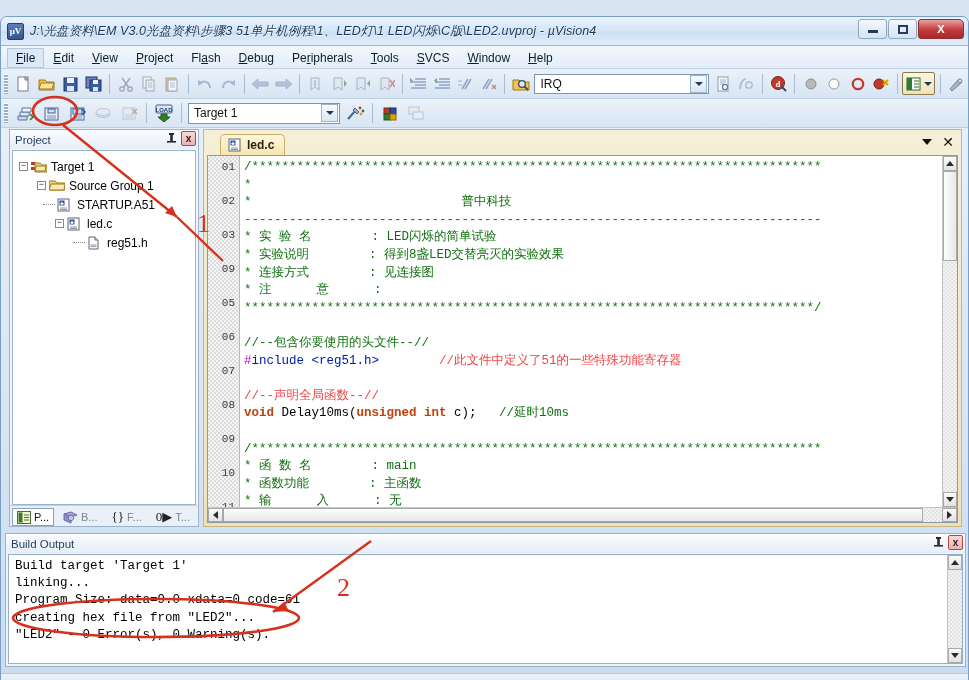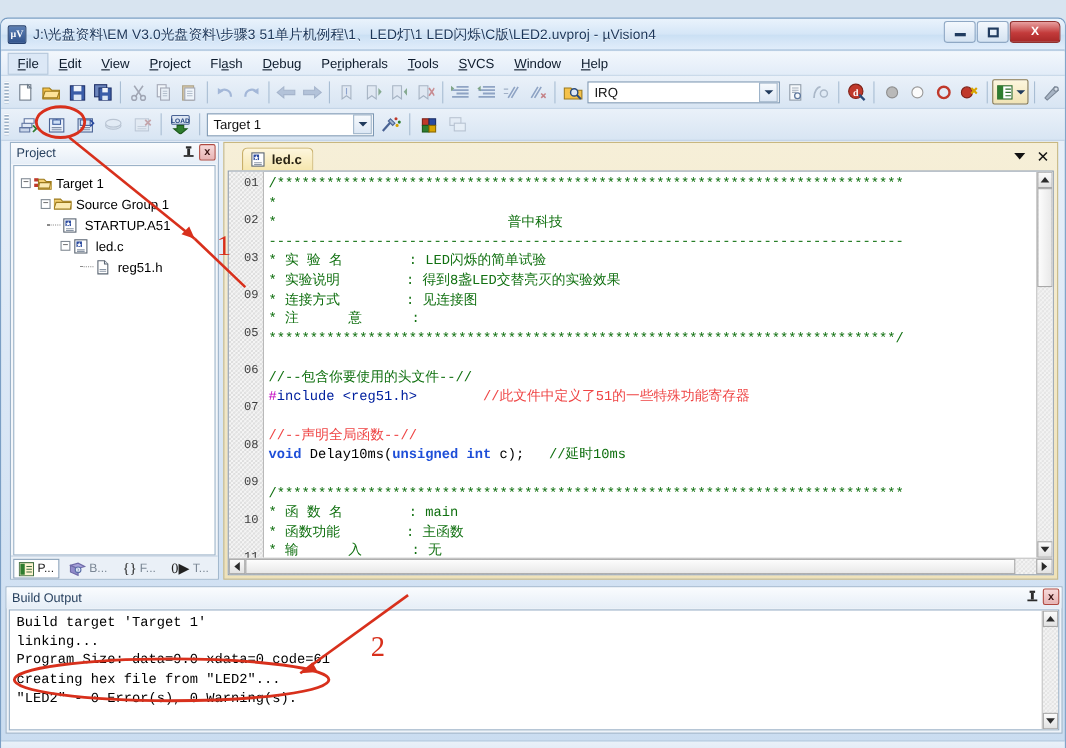--- a/index.html
+++ b/index.html
@@ -38,20 +38,21 @@
     background: linear-gradient(to bottom,#5b7fb5,#33548c);
     border: 1px solid #25406e; border-radius: 2px;
     color: #fff; font-size: 9px; font-weight: bold;
     display: flex; align-items: center; justify-content: center;
     line-height: 1; font-family: "Liberation Serif", serif;
   }
   #title-text {
     font-size: 12.5px; color: #1b3558; white-space: nowrap;
     text-shadow: 0 1px 0 rgba(255,255,255,0.8);
     letter-spacing: 0.1px;
+    font-style: italic;
   }
   #win-buttons { position: absolute; right: 4px; top: 2px; display: flex; gap: 1px; }
   .win-btn {
     width: 29px; height: 20px;
     border: 1px solid #8fa8c4; border-radius: 3px;
     background: linear-gradient(to bottom,#f3f8fd,#d5e3f2);
     display: flex; align-items: center; justify-content: center;
     font-size: 11px; color: #213c60;
   }
   .win-btn.close {
@@ -201,21 +202,21 @@
     color: #3d3d3d; text-align: right; padding-right: 4px; line-height: 17.6px;
   }
   #code {
     flex: 1; padding: 3px 0 0 4px; overflow: hidden;
     font-family: "Liberation Mono", monospace; font-size: 12.5px;
     white-space: pre; position: relative;
   }
   #code .cl { height: 17.6px; line-height: 17.6px; white-space: pre; }
   .c-com  { color: #107010; }
   .c-com2 { color: #ef4444; }
-  .c-kw   { color: #1d4ed8; font-weight: bold; }
+  .c-kw   { color: #c2410c; font-weight: bold; }
   .c-pp   { color: #c000c0; }
   .c-str  { color: #00209f; }
   .c-txt  { color: #000; }
 
   
   #vscroll {
     position: absolute; right: 0; top: 0; width: 15px; bottom: 0;
     background-color: #f3f3f3;
     background-image:
       linear-gradient(45deg, #e3e3e3 25%, transparent 25%, transparent 75%, #e3e3e3 75%),

